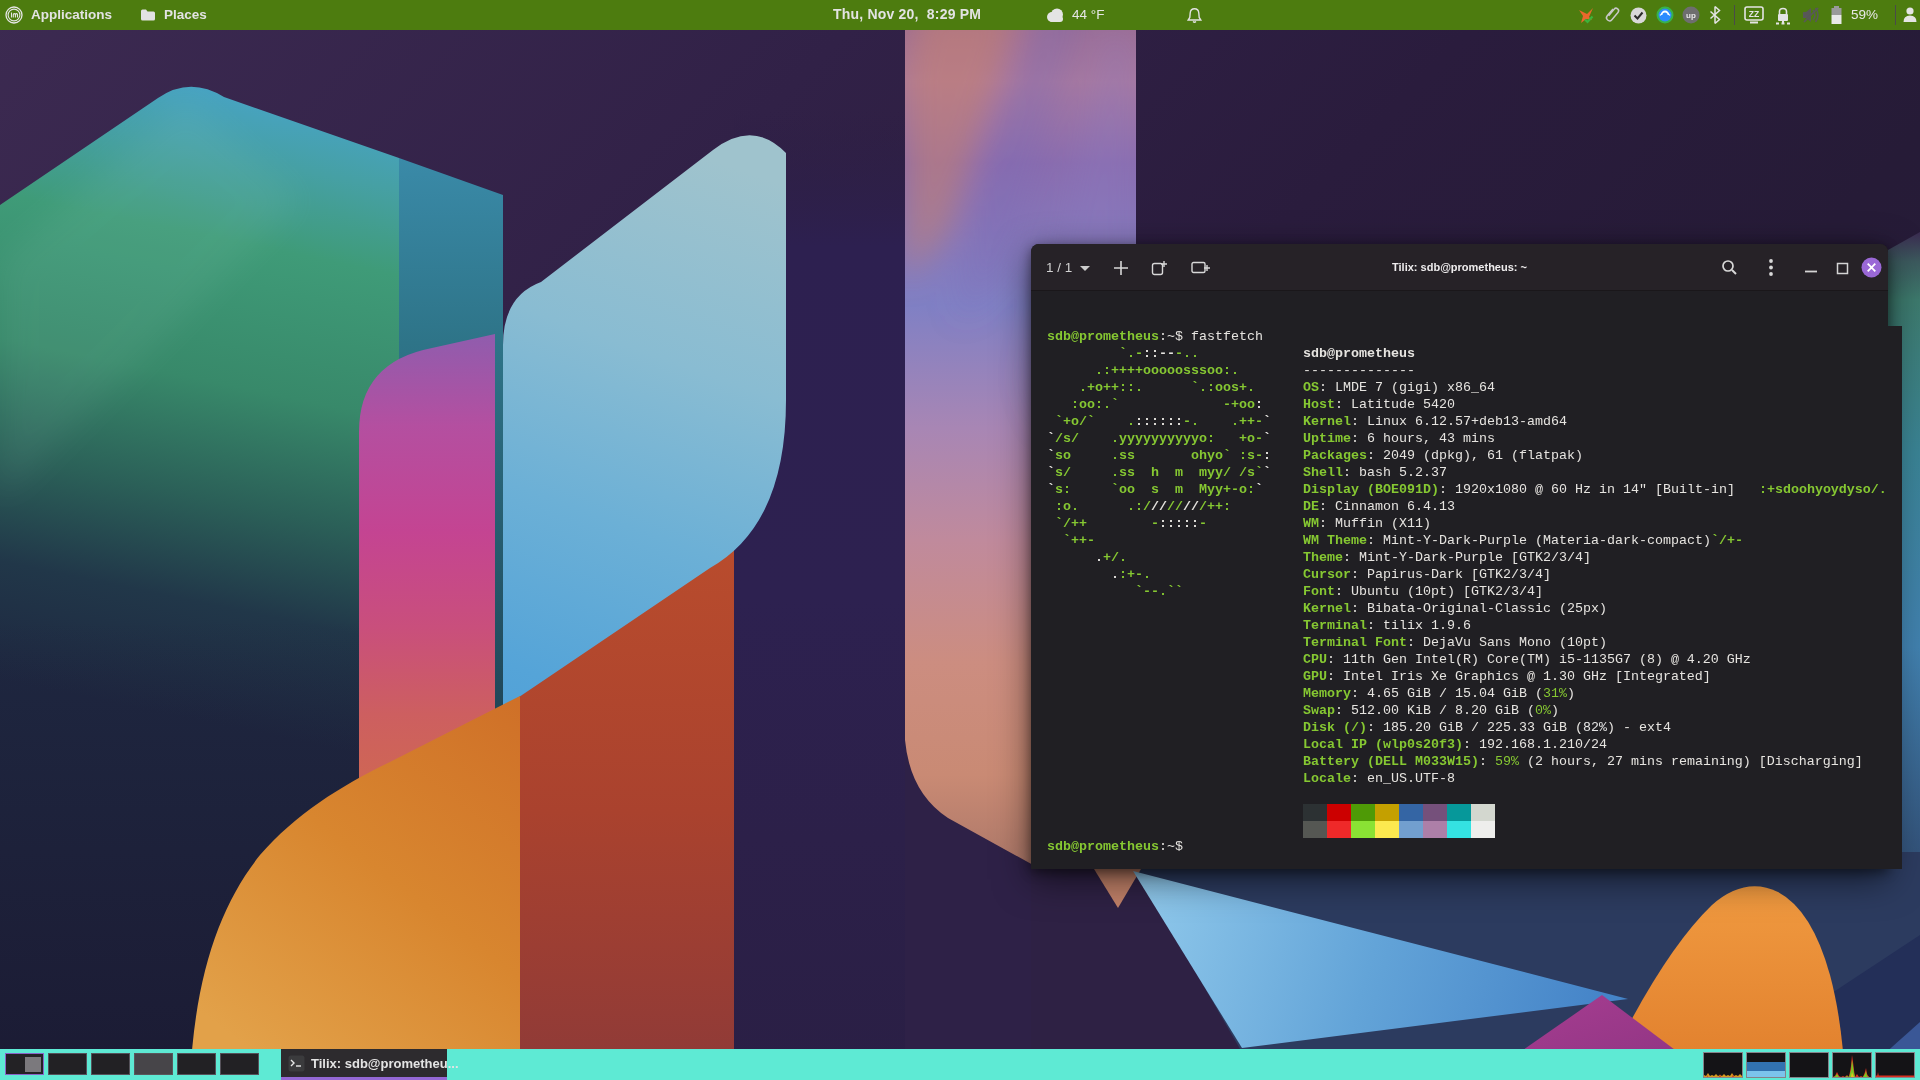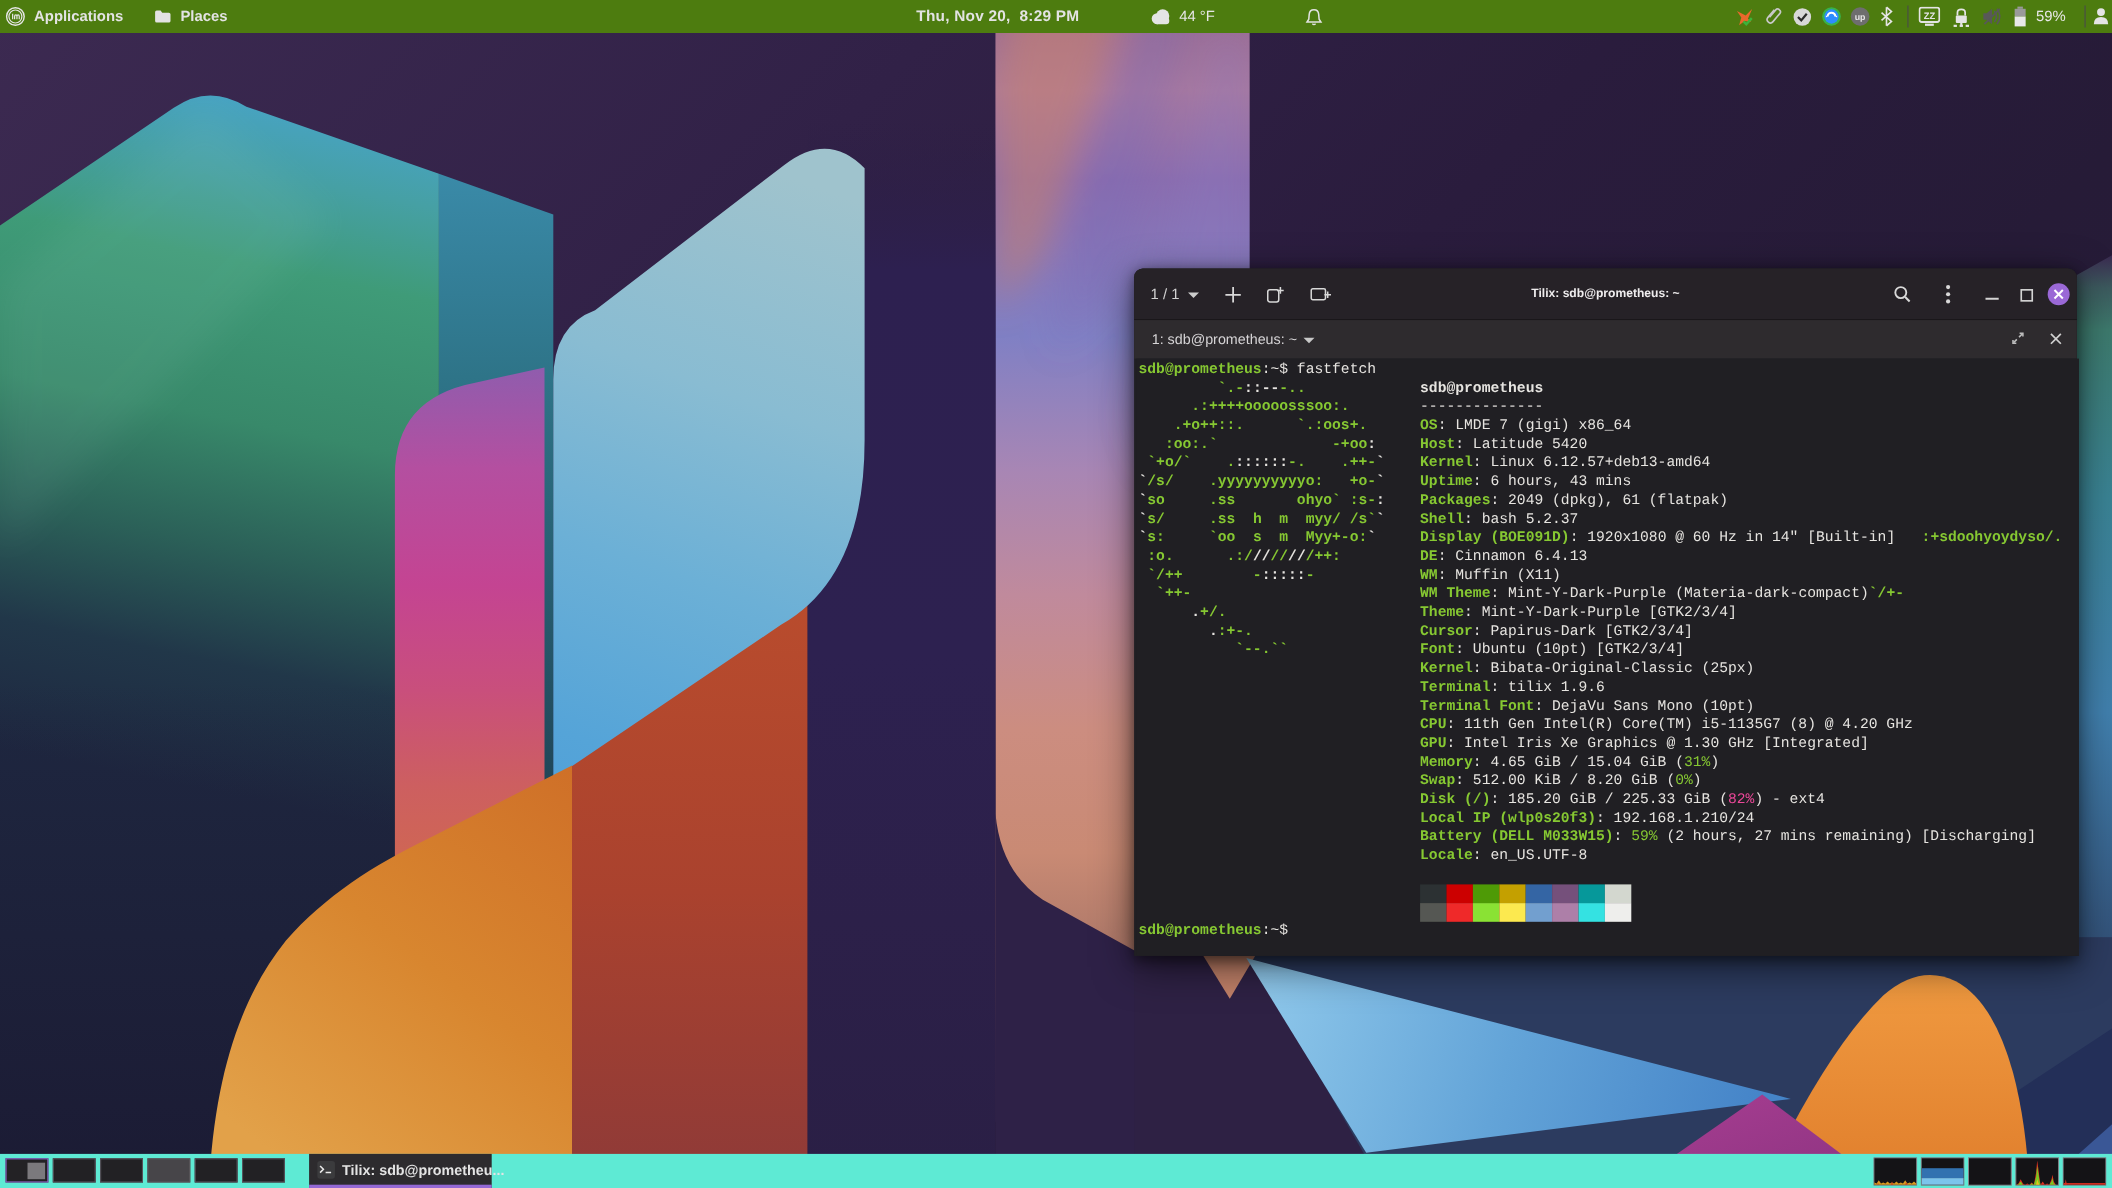--- a/index.html
+++ b/index.html
@@ -7,28 +7,28 @@
   #wall{position:absolute;left:0;top:0;}
   .panel{position:absolute;left:0;width:1920px;background:#4d7c0f;color:#dcdcdc;}
   #top{top:0;height:30px;}
   #bottom{top:1049px;height:31px;background:#5eead4;}
   .ptxt{font-weight:bold;font-size:13.5px;color:#e3e3e3;}
   
   #win{position:absolute;left:1031px;top:244px;width:857px;height:625px;border-radius:8px 8px 0 0;
        background:#201f23;box-shadow:0 10px 36px rgba(0,0,0,.55),0 3px 12px rgba(0,0,0,.45);}
   #tbar{position:absolute;left:0;top:0;width:100%;height:47px;background:#262227;border-radius:8px 8px 0 0;border-bottom:1px solid #1a171a;}
   #tabs{position:absolute;left:0;top:47px;width:100%;height:35px;background:#2e2b2e;}
-  #term{position:absolute;left:2px;top:82px;width:100%;height:543px;background:#201f23;overflow:hidden;padding-left:20px;}
+  #term{position:absolute;left:14px;top:82px;width:100%;height:543px;background:#201f23;overflow:hidden;padding-left:20px;}
   #term pre{position:absolute;left:2px;top:2px;margin:0;font-family:"Liberation Mono",monospace;
             font-size:13.33px;line-height:17px;color:#e6e4e0;font-weight:normal;}
   #term pre b{font-weight:bold;}
   .pb{display:inline-block;width:24px;height:17px;vertical-align:top;}
   .g{color:#86c832;}
   .w2{color:#e6e4e0;}
-  .r{color:#ec4899;}
+  .r{color:#e5e5e5;}
   .ticon{position:absolute;top:0;height:47px;display:flex;align-items:center;}
   .wtitle{position:absolute;top:0;left:0;width:100%;height:47px;line-height:47px;text-align:center;
           color:#efedee;font-weight:bold;font-size:11px;}
   .tabtxt{position:absolute;left:16px;top:0;height:35px;line-height:35px;color:#d6d4d6;font-size:13px;}
 </style></head>
 <body>
 
 <svg id="wall" width="1920" height="1080" viewBox="0 0 1920 1080">
 <defs>
   <linearGradient id="bg" x1="0" y1="0" x2="1" y2="0.55">
@@ -211,33 +211,20 @@
     </svg>
     <svg class="ticon" style="left:773px;top:26px;" width="14" height="4">
         <path d="M1 1.5 H13" stroke="#d4d4d4" stroke-width="1.8"></path>
       </svg>
     <svg class="ticon" style="left:805px;top:18px;" width="13" height="13">
         <rect x="1.5" y="1.5" width="10" height="10" fill="none" stroke="#d4d4d4" stroke-width="1.5"></rect>
       </svg>
     <svg class="ticon" style="left:830px;top:13px;" width="21" height="21">
       <circle cx="10.5" cy="10.5" r="10" fill="#9a68d6"></circle>
       <path d="M6.7 6.7 L14.3 14.3 M14.3 6.7 L6.7 14.3" stroke="#fff" stroke-width="1.8"></path>
-    </svg>
-  </div>
-  <div id="tabs">
-    <div class="tabtxt">1: sdb@prometheus: ~</div>
-    <svg style="position:absolute;left:153px;top:14px;" width="12" height="8">
-        <polygon points="1,2 11,2 6,7" fill="#c8c8c8"></polygon>
-      </svg>
-    <svg style="position:absolute;left:797px;top:10px;" width="13" height="13">
-      <path d="M2 8 V11 H5 M11 5 V2 H8" stroke="#bdbdbd" stroke-width="1.4" fill="none"></path>
-      <path d="M2.5 10.5 L5.5 7.5 M10.5 2.5 L7.5 5.5" stroke="#bdbdbd" stroke-width="1.4"></path>
-    </svg>
-    <svg style="position:absolute;left:832px;top:11px;" width="12" height="12">
-      <path d="M1.5 1.5 L10.5 10.5 M10.5 1.5 L1.5 10.5" stroke="#d0d0d0" stroke-width="1.6"></path>
     </svg>
   </div>
   <div id="term">
       <pre><b class="g">sdb@prometheus</b>:~$ fastfetch
 <b class="g">         `.-</b><b class="w2">::--</b><b class="g">-..</b>             <b class="w2">sdb@prometheus</b>
 <b class="g">      .:++++ooooosssoo:.</b>        --------------
 <b class="g">    .+o++::.      `.:oos+.</b>      <b class="g">OS</b>: LMDE 7 (gigi) x86_64
 <b class="g">   :oo:.`             -+oo</b><b class="w2">:</b>     <b class="g">Host</b>: Latitude 5420
 <b class="g"> `+o/`    .</b><b class="w2">::::::</b><b class="g">-.    .++-</b><b class="w2">`</b>    <b class="g">Kernel</b>: Linux 6.12.57+deb13-amd64
 <b class="w2">`</b><b class="g">/s/    .yyyyyyyyyyo:   +o-</b><b class="w2">`</b>    <b class="g">Uptime</b>: 6 hours, 43 mins

